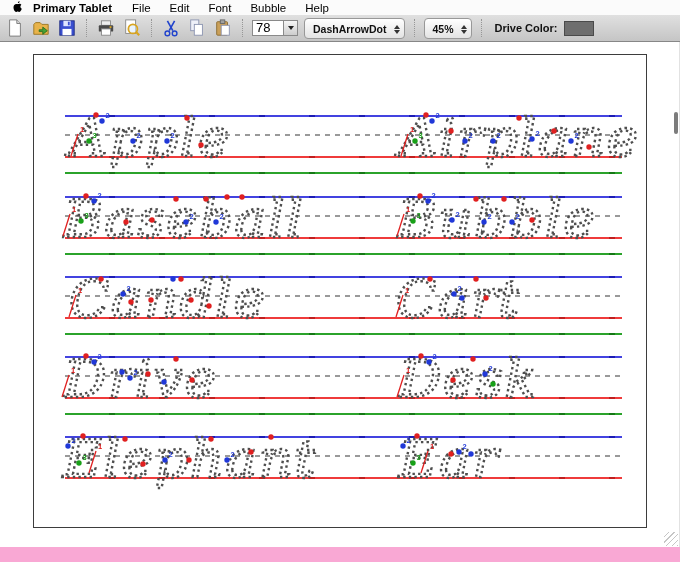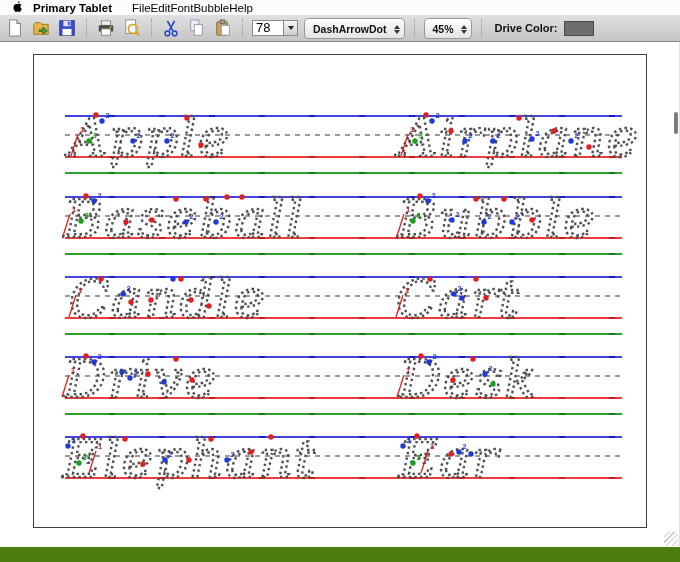--- a/index.html
+++ b/index.html
@@ -1,24 +1,24 @@
 <!DOCTYPE html>
 <html><head>
 <meta charset="utf-8">
 <style>
   html,body{margin:0;padding:0;background:#fff;}
-  .screen{position:relative;width:680px;height:562px;background:#4d7c0f;overflow:hidden;
+  .screen{position:relative;width:680px;height:562px;background:#f9a8d4;overflow:hidden;
           font-family:"Liberation Sans",sans-serif;-webkit-font-smoothing:antialiased;}
 
   
   .menubar{height:15px;background:#fbfbfb;display:flex;align-items:center;
            padding-left:12px;font-size:11.5px;color:#000;}
   .apple{display:flex;align-items:center;margin-right:10px;}
   .app-name{font-weight:bold;margin-right:20px;}
-  .menu-items{display:flex;}
+  .menu-items{display:flex;gap:19px;}
   .menu-items span{cursor:default;}
 
   
   .window{position:absolute;left:0;top:15px;right:0;bottom:0;}
   .titlebar{position:relative;height:16px;background:linear-gradient(#dcdcdc,#a9a9a9);
             border-radius:8px 8px 0 0;border-bottom:1px solid #828282;
             display:flex;align-items:center;}
   .lights{display:flex;gap:5px;margin-left:8px;z-index:2;}
   .light{width:10px;height:10px;border-radius:50%;
          background:radial-gradient(circle at 35% 30%,#f4f4f4,#b2b2b2);

